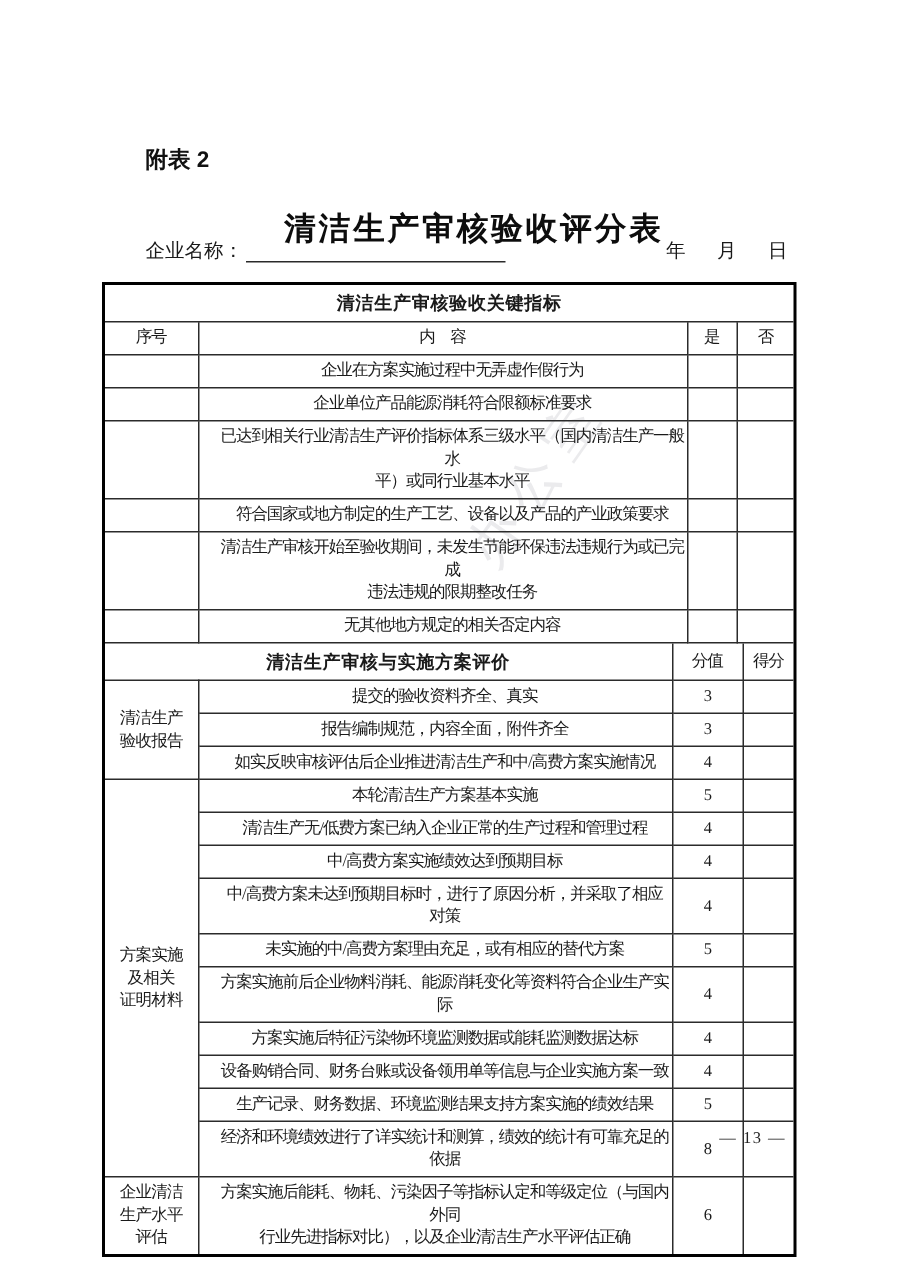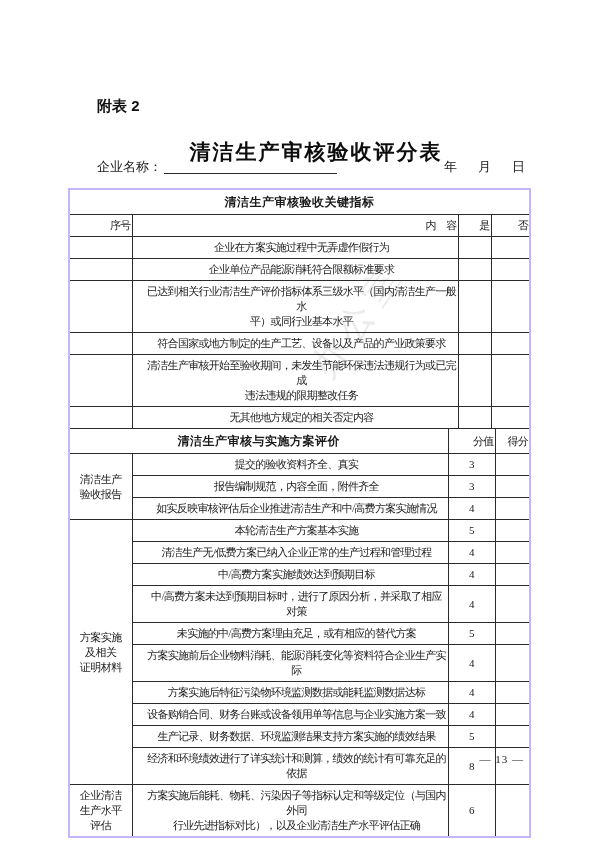--- a/index.html
+++ b/index.html
@@ -28,54 +28,54 @@
     font-family:"Liberation Sans","DejaVu Sans",sans-serif;
     font-weight:bold;font-size:15px;color:#111;
   }
   .title{
     position:absolute;left:0;top:122px;width:100%;
     text-align:center;font-size:21px;font-weight:bold;
     letter-spacing:2px;margin:16px;color:#0d0d0d;
   }
   .meta-row{
     position:absolute;left:97px;top:158px;right:73px;
-    display:flex;align-items:flex-start;
+    display:flex;align-items:center;
     font-size:13px;
   }
   .company-label{flex:0 0 auto;}
   .blank-line{
     display:inline-block;width:173px;height:15px;
     border-bottom:1.5px solid #2a2a2a;margin-left:2px;
   }
   .meta-spacer{flex:1 1 auto;}
   .date-group{display:flex;gap:21px;padding-right:2px;}
   .table-wrap{
     position:absolute;left:68px;top:188px;width:459px;
-    border:2px solid #c4b5fd;
+    border:2px solid #000000;
   }
   table{border-collapse:collapse;width:100%;table-layout:fixed;}
   td{
     border:1px solid #2b2b2b;
     font-size:11px;
     line-height:15px;
     padding:3px 1px;
     vertical-align:middle;
     letter-spacing:-0.7px;
     overflow:hidden;
   }
   td:first-child{border-left:0;}
   td:last-child{border-right:0;}
   .t1 tr:first-child td{border-top:0;}
   .t2 tr:first-child td{border-top:0;}
   .t2 tr:last-child td{border-bottom:0;}
   .sec-title{
     text-align:center;font-weight:bold;font-size:12px;
     letter-spacing:0.5px;height:18px;
   }
-  .col-head{text-align:right;height:14px;}
+  .col-head{text-align:center;height:14px;}
   .num-cell,.yes-cell,.no-cell,.score-cell,.earned-cell{text-align:center;}
   .content-cell{
     text-align:center;padding-left:14px;padding-right:1px;
     white-space:pre-line;
   }
   .group-cell{
     text-align:center;white-space:pre-line;letter-spacing:-0.5px;
   }
   .pageno{
     position:absolute;right:76px;top:753px;

